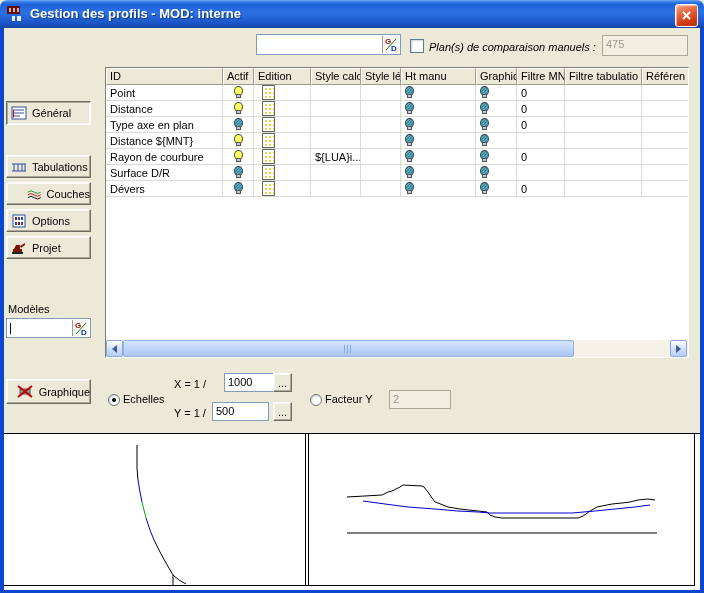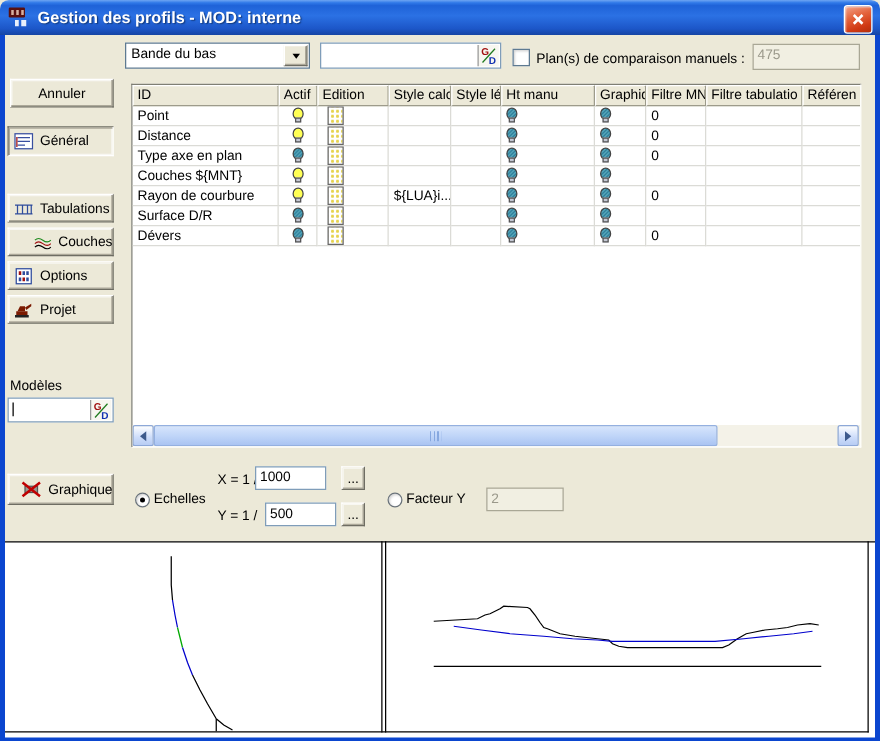--- a/index.html
+++ b/index.html
@@ -100,44 +100,35 @@
       <svg width="11" height="11" viewBox="0 0 11 11">
         <path d="M2 2 L9 9 M9 2 L2 9" stroke="#fff" stroke-width="2" fill="none"></path>
       </svg>
     </span>
   </div>
 
   <div class="wb wb-left"></div>
   <div class="wb wb-right"></div>
   <div class="wb wb-bottom"></div>
 
-  <div class="btn" style="left:8px;top:63px;width:83px;height:23px;">
-    <span>Annuler</span>
-  </div>
-
-  <div class="combo" style="left:100px;top:34px;width:148px;height:21px;">
-    <span class="combo-text">Bande du bas</span>
-    <span class="combo-btn">
-      <span class="arr-down"></span>
-    </span>
-  </div>
+
 
   <div class="tfield" style="left:256px;top:34px;width:145px;height:21px;">
     <span></span>
     <span class="gd-btn">
       <svg width="14" height="15" viewBox="0 0 14 15">
         <line x1="2" y1="13" x2="12" y2="2" stroke="#1E7A1E" stroke-width="1"></line>
         <text x="1" y="7" font-size="8" font-family="Liberation Sans, sans-serif" font-weight="bold" fill="#A01010">G</text>
         <text x="7" y="14" font-size="8" font-family="Liberation Sans, sans-serif" font-weight="bold" fill="#1030B0">D</text>
       </svg>
     </span>
   </div>
 
   <span class="checkbox" style="left:410px;top:39px;"></span>
-  <span class="lbl" style="left:429px;top:41px;">Plan(s) de comparaison manuels :</span>
+  <span class="lbl" style="left:429px;top:41px;font-style:italic;">Plan(s) de comparaison manuels :</span>
   <div class="tfield disabled" style="left:602px;top:35px;width:86px;height:21px;">
     <span>475</span>
   </div>
 
   <div class="btn nav pressed" style="left:6px;top:101px;width:85px;height:24px;">
     <svg width="16" height="14" viewBox="0 0 16 14">
       <rect x="1" y="1" width="14" height="12" fill="#fff" stroke="#394FA0"></rect>
       <path d="M3 4 h10 M3 7 h10 M3 10 h6" stroke="#394FA0" fill="none"></path>
       <path d="M2.5 3.5 v8" stroke="#A01010" fill="none"></path>
     </svg>
@@ -268,21 +259,21 @@
             <span class="bulb teal"></span>
           </div>
           <div class="td c6" style="width: 41px;">
             <span class="bulb teal"></span>
           </div>
           <div class="td c7" style="width: 48px;">0</div>
           <div class="td c8" style="width: 77px;"></div>
           <div class="td c9" style="width: 48px;"></div>
         </div>
         <div class="trow">
-          <div class="td c0" style="width: 117px;">Couches ${MNT}</div>
+          <div class="td c0" style="width: 117px;">Distance ${MNT}</div>
           <div class="td c1" style="width: 31px;">
             <span class="bulb yellow"></span>
           </div>
           <div class="td c2" style="width: 57px;">
             <span class="grid-icon"></span>
           </div>
           <div class="td c3" style="width: 50px;"></div>
           <div class="td c4" style="width: 40px;"></div>
           <div class="td c5" style="width: 75px;">
             <span class="bulb teal"></span>
@@ -365,21 +356,21 @@
       <span class="sb-btn sb-right">
         <span class="arr-right"></span>
       </span>
     </div>
   </div>
 
   <span class="radio checked" style="left:108px;top:394px;"></span>
   <span class="lbl" style="left:123px;top:393px;">Echelles</span>
 
   <span class="lbl" style="left:174px;top:378px;">X = 1 /</span>
-  <div class="tfield" style="left:204px;top:373px;width:57px;height:19px;">
+  <div class="tfield" style="left:224px;top:373px;width:57px;height:19px;">
     <span>1000</span>
   </div>
   <div class="btn" style="left:273px;top:373px;width:19px;height:19px;">
     <span>...</span>
   </div>
 
   <span class="lbl" style="left:174px;top:407px;">Y = 1 /</span>
   <div class="tfield" style="left:212px;top:402px;width:57px;height:19px;">
     <span>500</span>
   </div>

